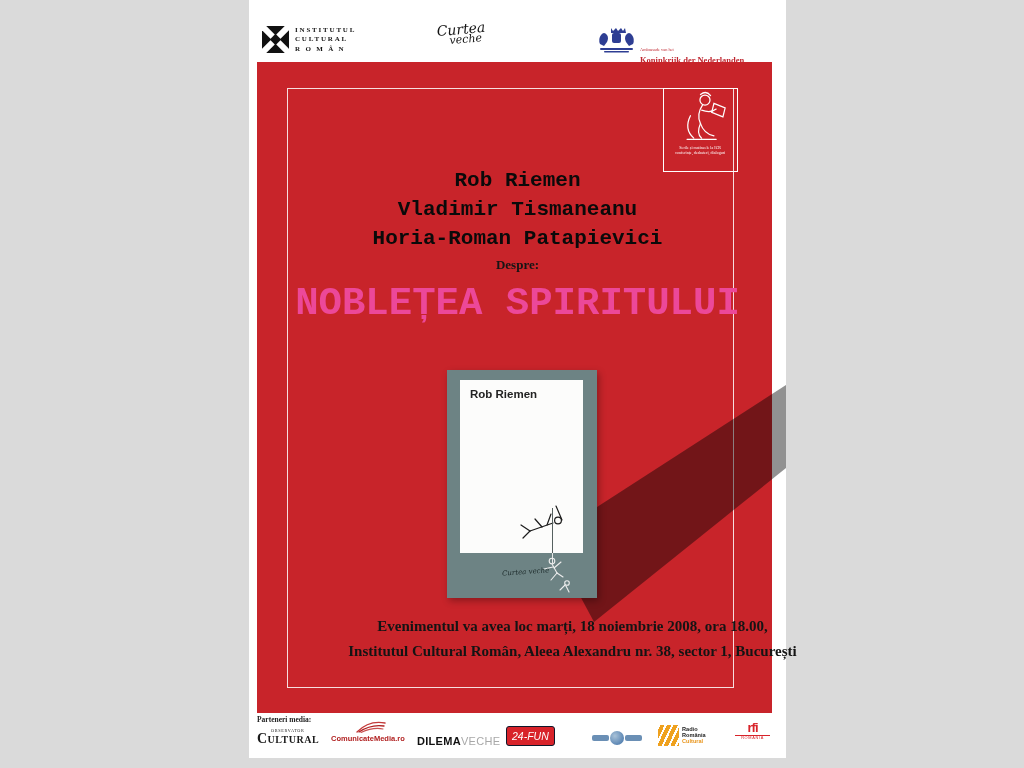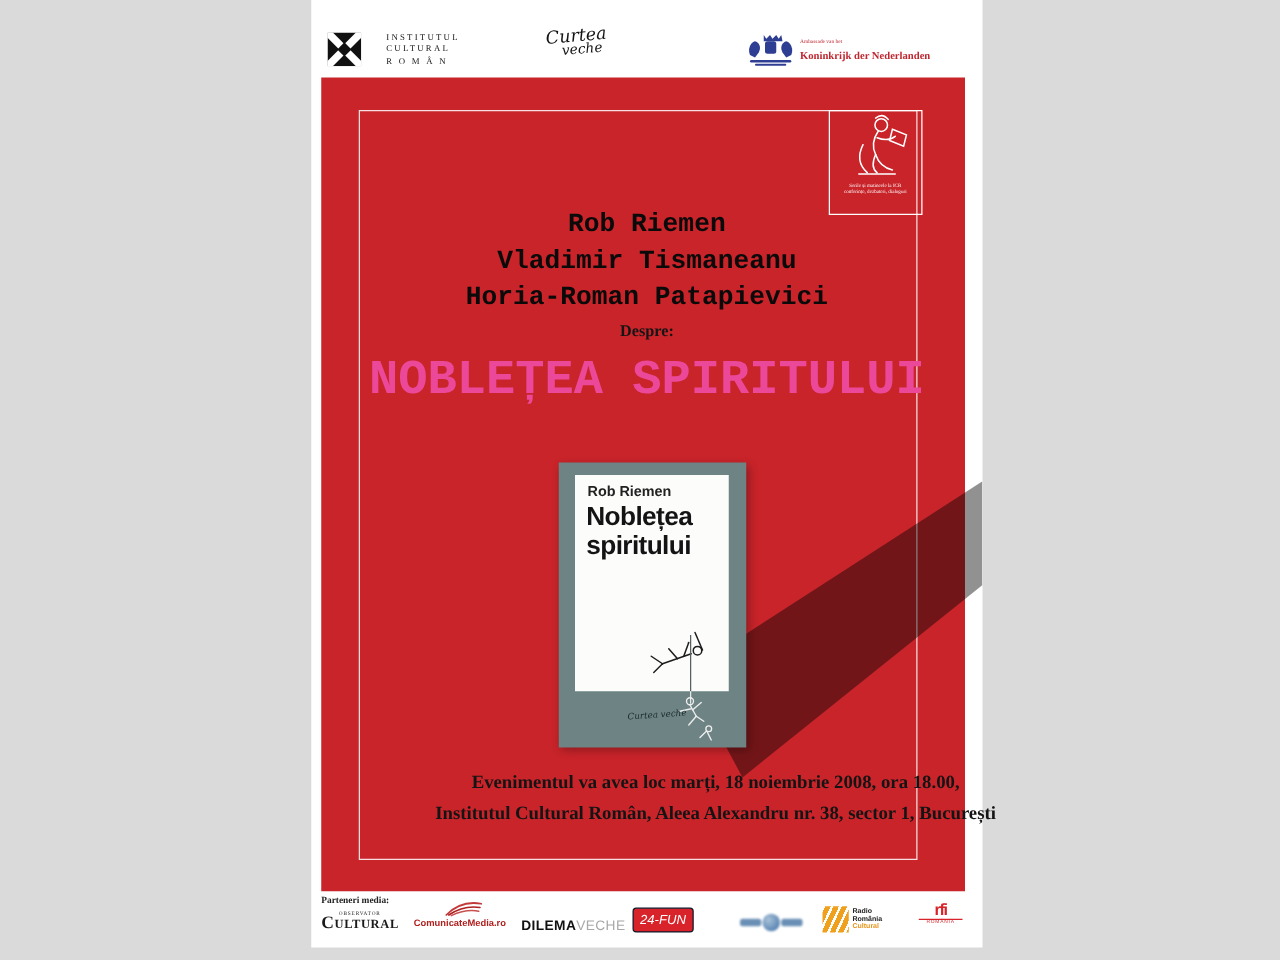--- a/index.html
+++ b/index.html
@@ -2,28 +2,28 @@
 <html><head>
 <meta charset="utf-8">
 <style>
   html,body{margin:0;padding:0;width:1024px;height:768px;overflow:hidden;background:#dadada;
     font-family:"Liberation Sans",sans-serif;}
   .abs{position:absolute;}
   
   .page{position:absolute;left:249px;top:0;width:537px;height:758px;background:#ffffff;}
   
   .icr{left:13px;top:26px;display:flex;align-items:center;}
-  .icr-text{margin-left:20px;font-family:"Liberation Serif",serif;font-size:7px;line-height:9.3px;
-    letter-spacing:1.8px;color:#151515;font-weight:normal;}
+  .icr-text{margin-left:6px;font-family:"Liberation Serif",serif;font-size:7px;line-height:9.3px;
+    letter-spacing:1.8px;color:#151515;font-weight:bold;}
   .curtea{left:188px;top:23px;transform:rotate(-5deg);font-family:"DejaVu Serif",serif;
     font-style:italic;color:#141414;}
   .curtea .l1{font-size:14px;line-height:12px;}
   .curtea .l2{font-size:11px;line-height:9px;margin-left:12px;}
   .embassy{left:347px;top:26px;display:flex;align-items:flex-start;}
-  .emb-text{margin-left:4px;margin-top:5px;}
+  .emb-text{margin-left:4px;margin-top:21px;}
   .emb-l1{font-size:7px;transform:scale(.62);transform-origin:left top;color:#bf2730;
     font-family:"Liberation Serif",serif;white-space:nowrap;}
   .emb-l2{font-size:8.5px;font-weight:bold;color:#bf2730;font-family:"Liberation Serif",serif;
     white-space:nowrap;margin-top:0px;}
   
   .red{left:8px;top:62px;width:515px;height:651px;background:#c8242a;}
   .frame{left:38px;top:88px;width:445px;height:598px;border:1px solid rgba(255,255,255,.85);}
   
   .series-box{left:414px;top:88px;width:73px;height:82px;border:1px solid #ffffff;}
   .series-cap{position:absolute;left:2px;top:57px;width:118px;transform:scale(.58);
@@ -157,24 +157,20 @@
   </div>
 
   <div class="abs despre">Despre:</div>
   <div class="abs main-title">NOBLEȚEA SPIRITULUI</div>
 
   <div class="abs ribbon"></div>
 
   <div class="abs book">
     <div class="panel">
       <div class="bk-author">Rob Riemen</div>
-      <div class="bk-title">
-        <div>Noblețea</div>
-        <div>spiritului</div>
-      </div>
       <span class="abs" style="left:52px;top:124px;">
         <svg width="66" height="46" viewBox="0 0 66 46" fill="none" stroke="#1c1c1c" stroke-width="1.2" stroke-linecap="round">
           <path d="M18 27 L41 19"></path>
           <circle cx="46" cy="16.5" r="3.4"></circle>
           <path d="M30 23 l-7 -8"></path>
           <path d="M35 21 l4 -11"></path>
           <path d="M18 27 l-9 -6"></path>
           <path d="M18 27 l-7 7"></path>
           <path d="M44 2 l6 14"></path>
         </svg>

